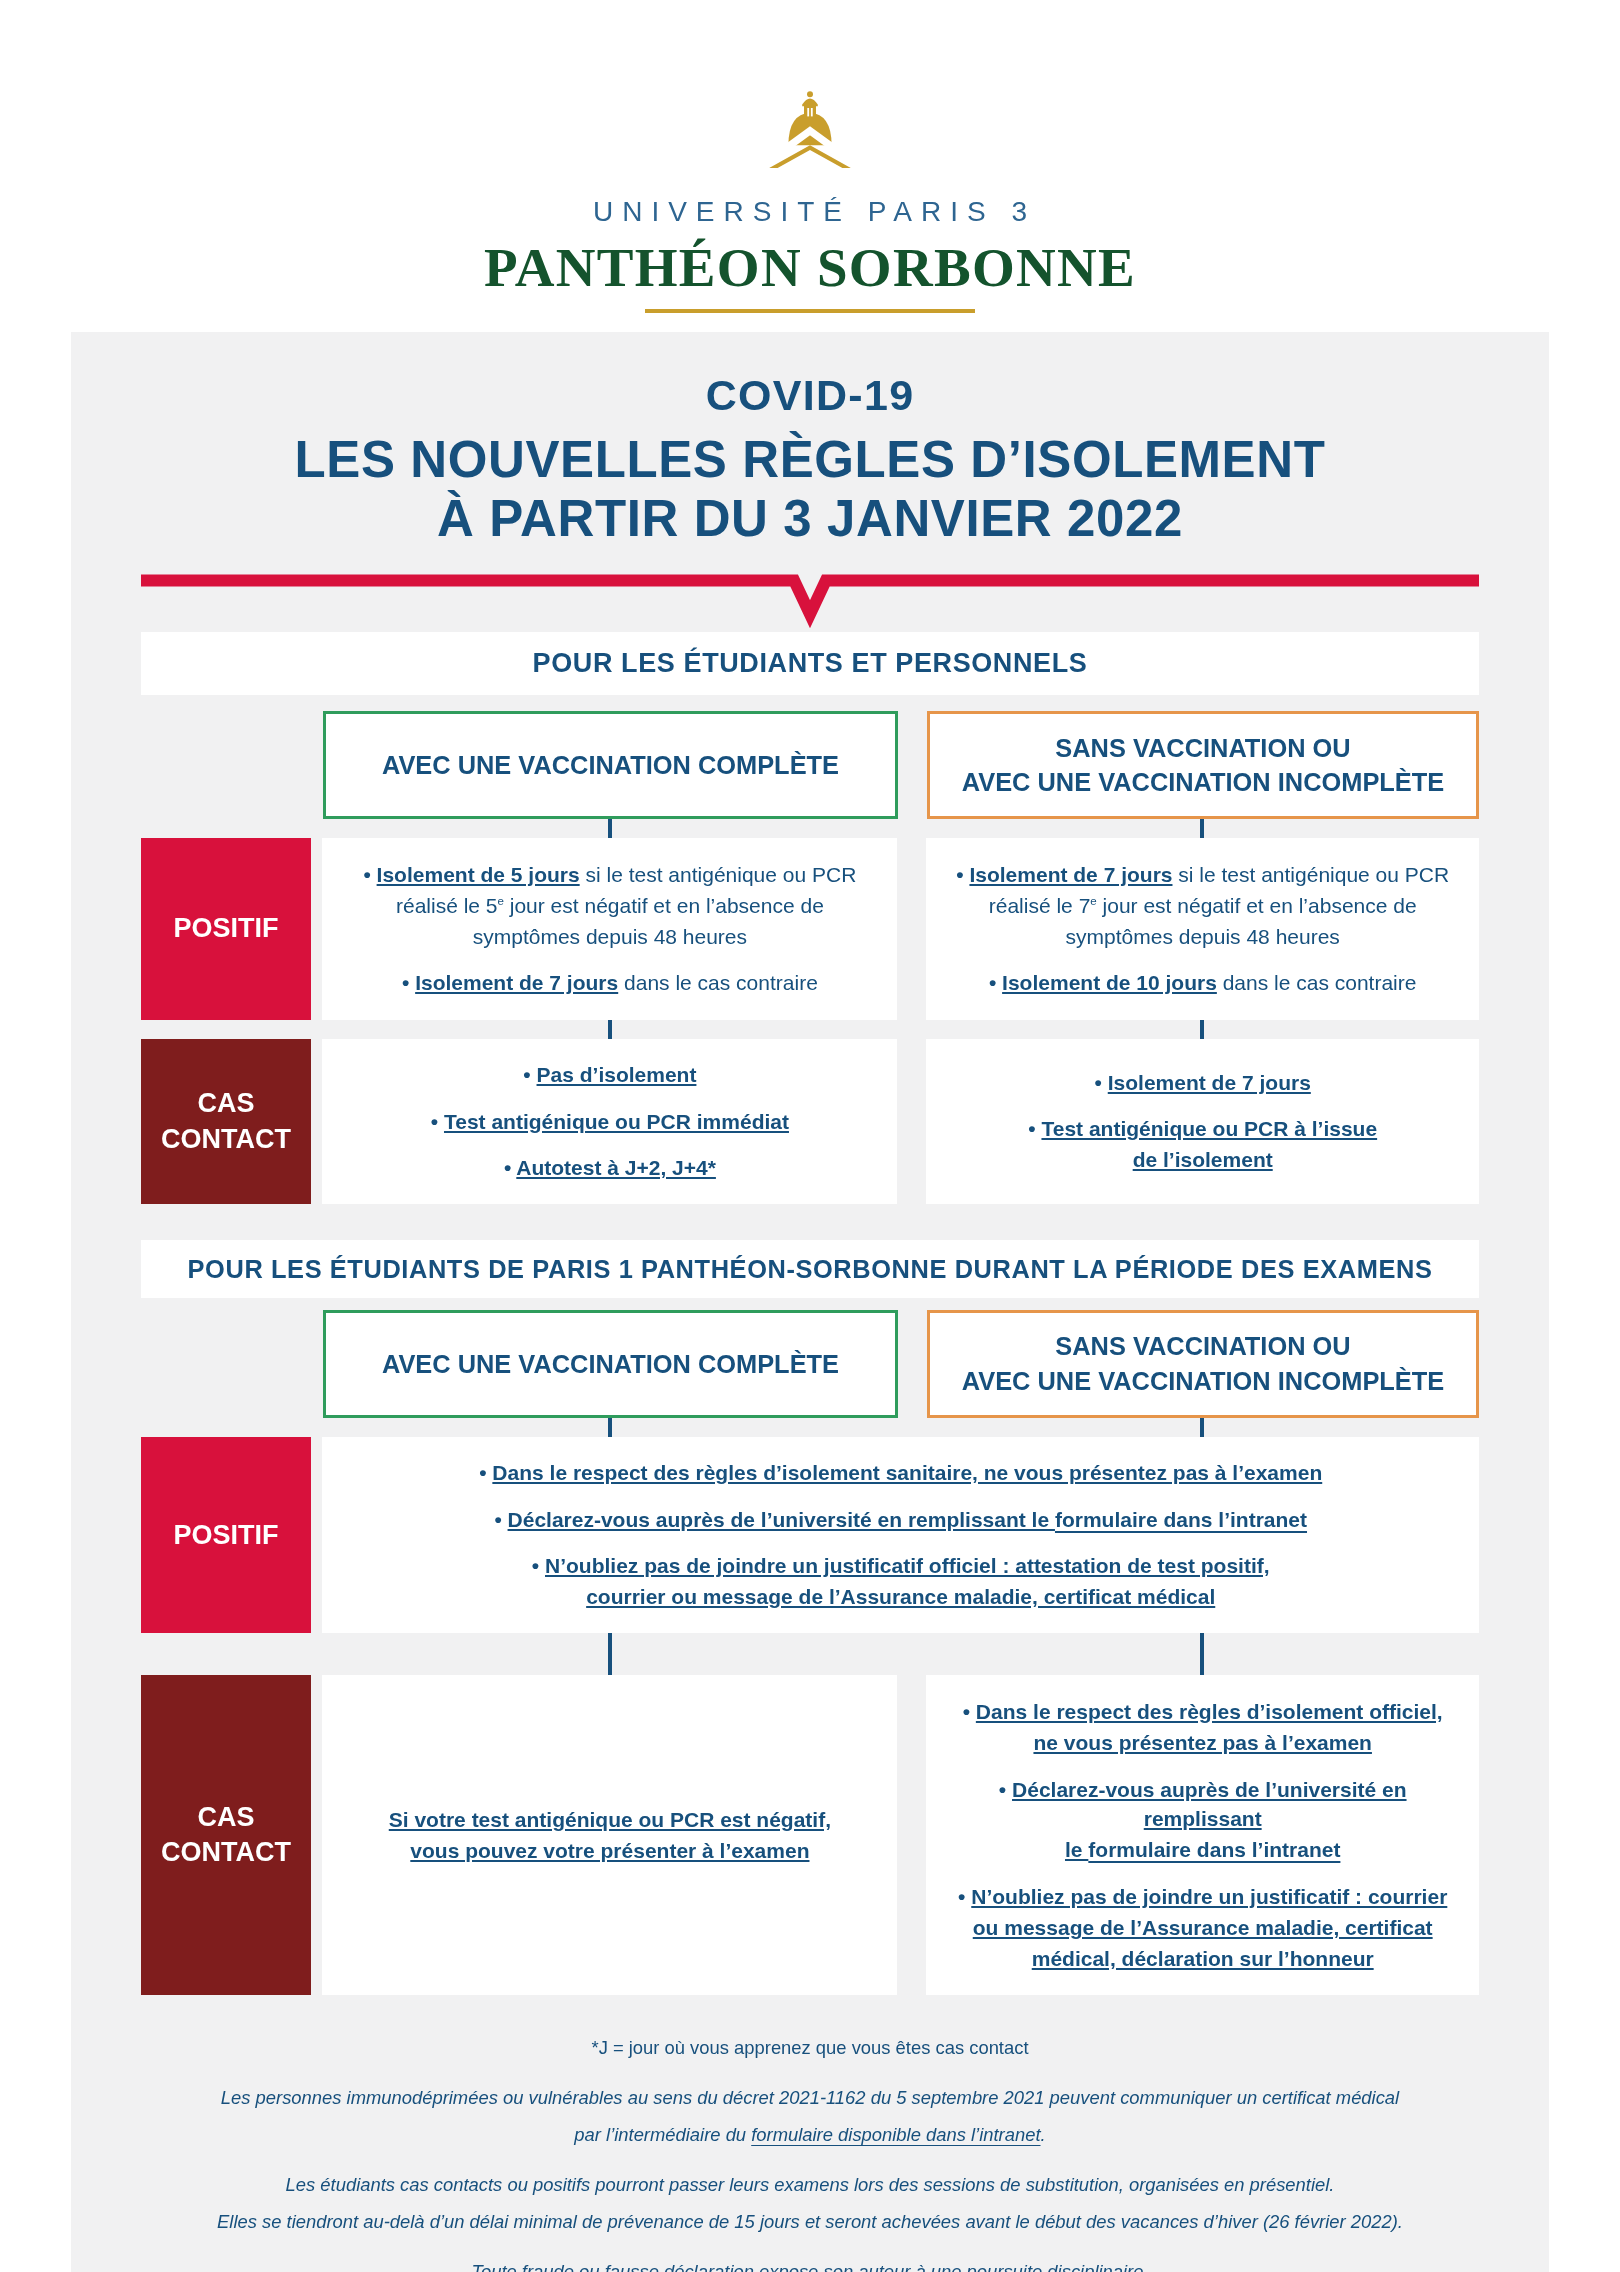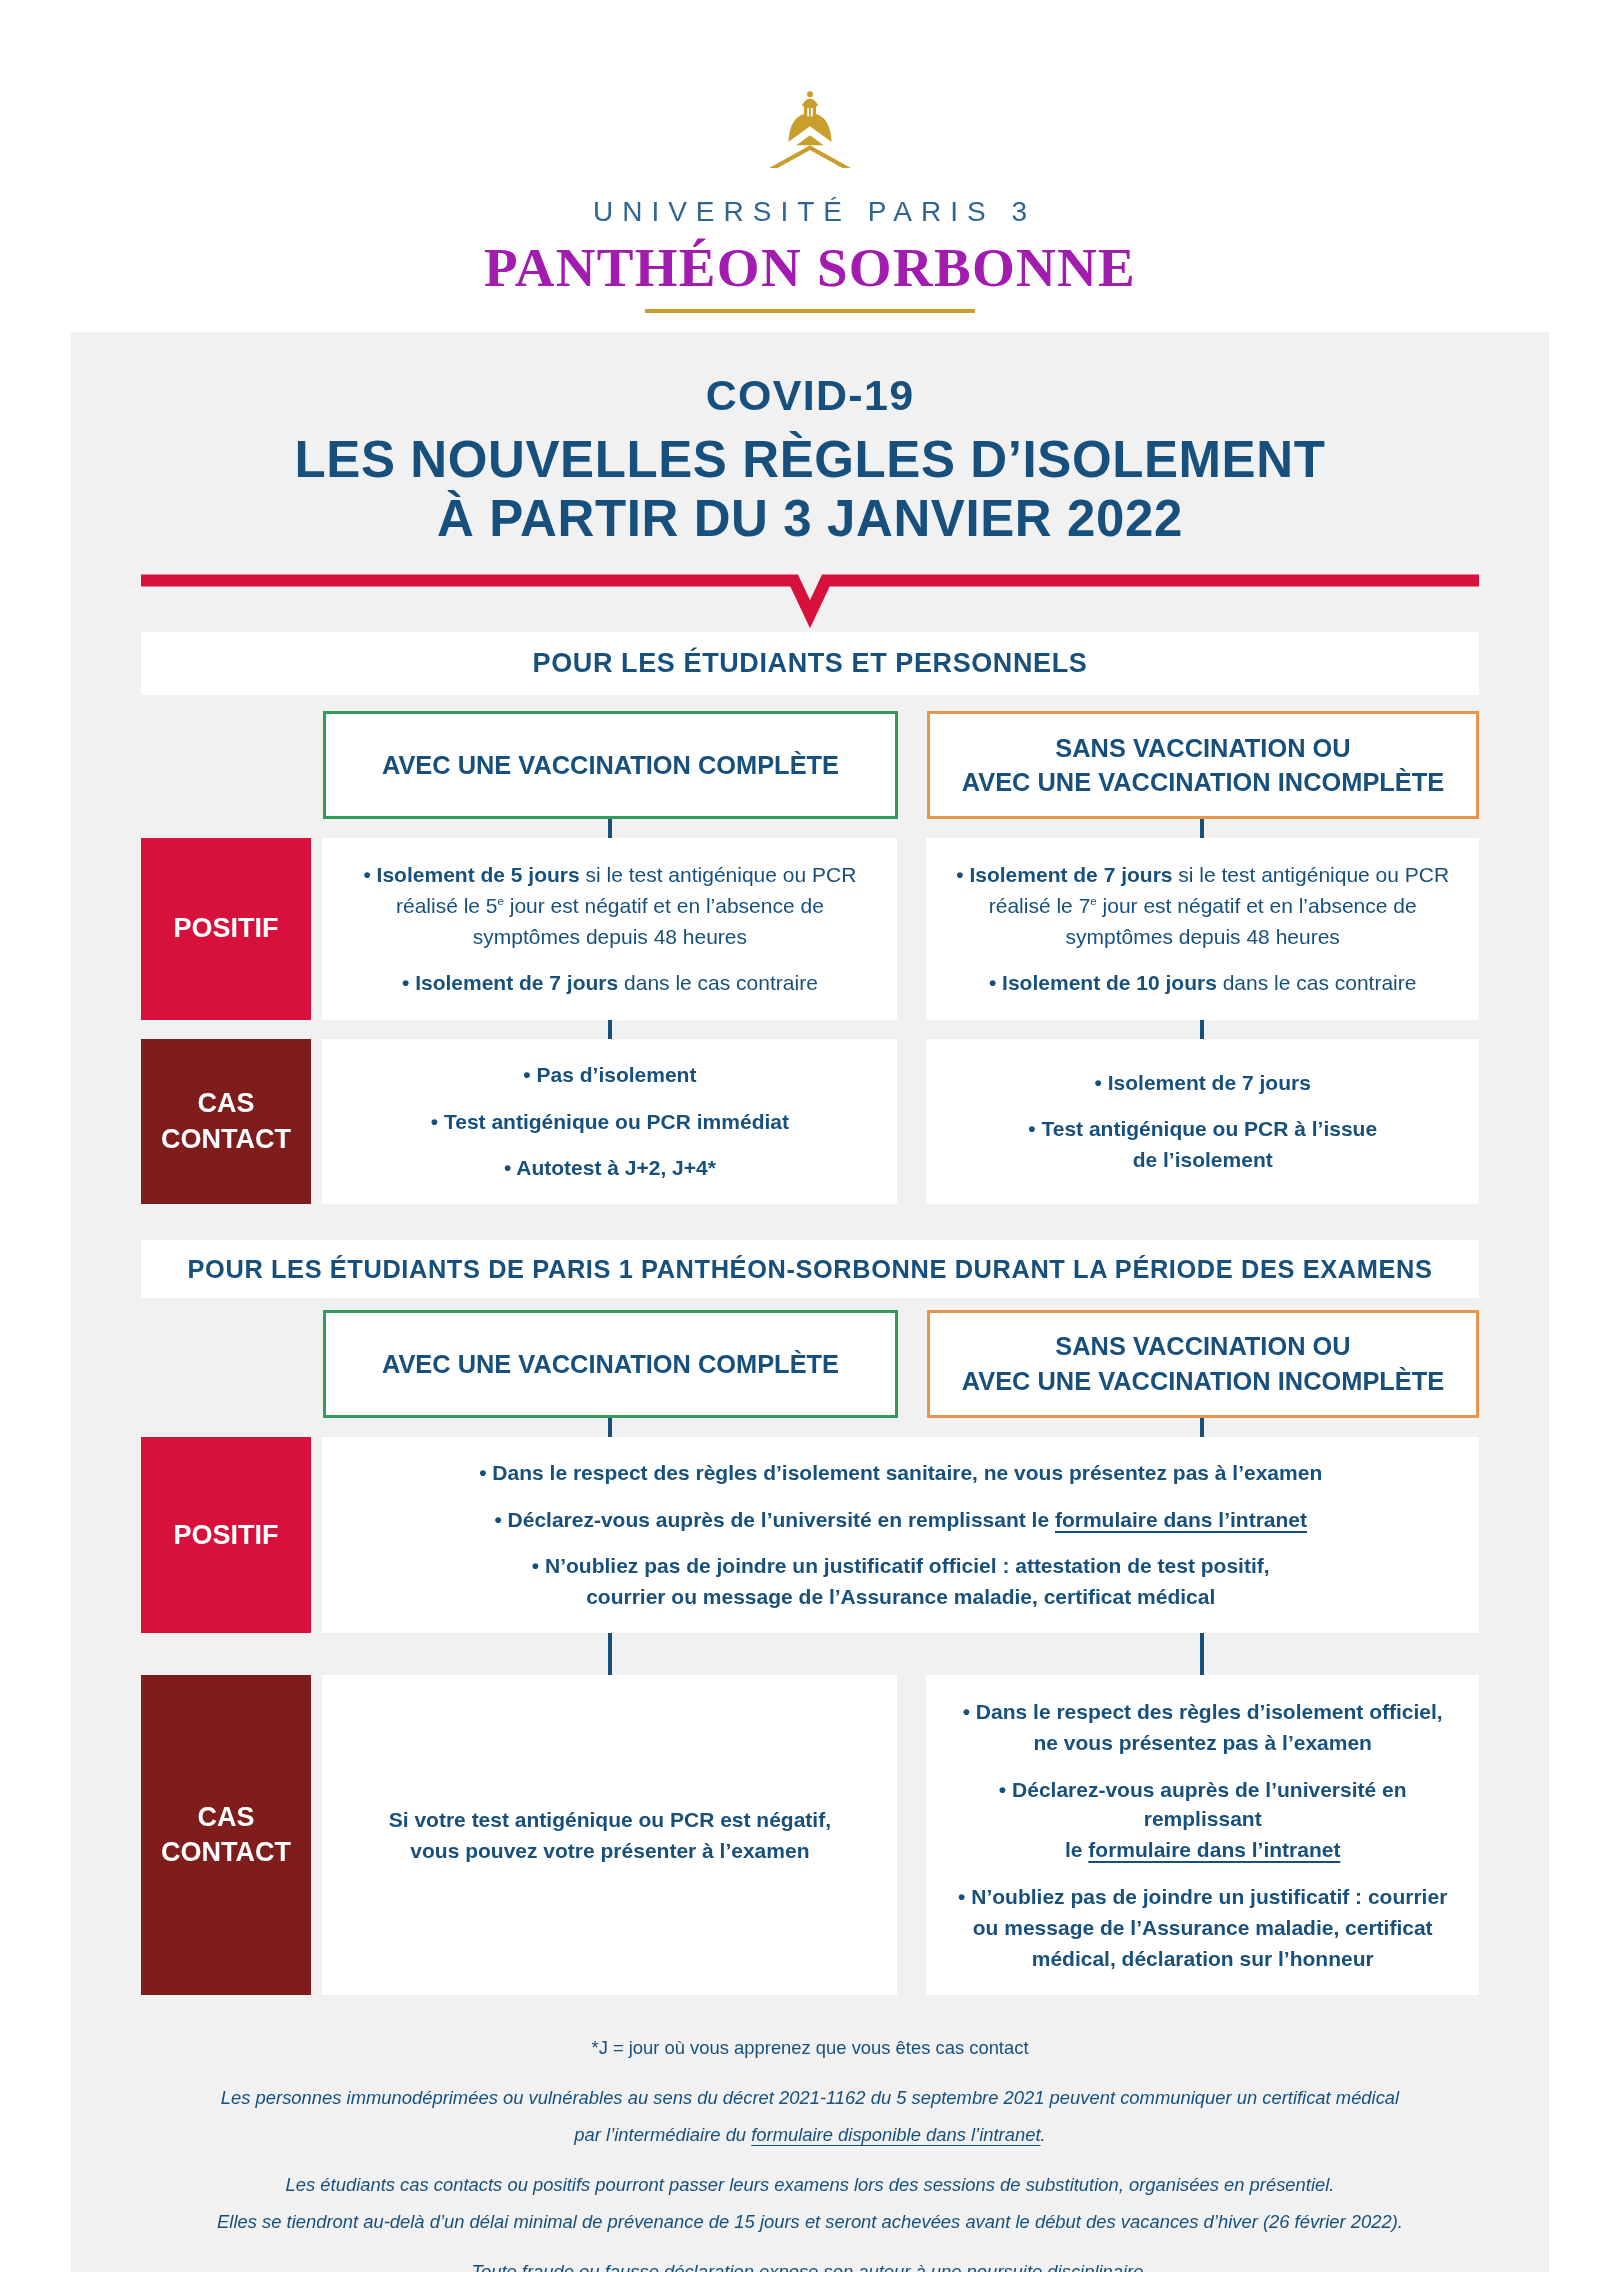--- a/index.html
+++ b/index.html
@@ -6,21 +6,21 @@
   .page {
     position:relative; width:1620px; height:2273px; background:#ffffff;
     font-family:"Liberation Sans","DejaVu Sans",sans-serif; color:#17507D;
     overflow:hidden; box-sizing:border-box;
   }
   
   .logo { padding-top:90px; text-align:center; }
   .dome svg { display:block; margin:0 auto; width:84px; height:96px; }
   .logo-univ { margin-top:10.2px; font-size:28px; letter-spacing:9px; text-indent:9px; color:#2E6591; }
   .logo-name { margin-top:7.6px; font-family:"Liberation Serif","DejaVu Serif",serif;
-               font-weight:700; font-size:55px; letter-spacing:1.3px; color:#a21caf; }
+               font-weight:700; font-size:55px; letter-spacing:1.3px; color:#14532d; }
   .logo-rule { width:330px; height:4.4px; background:#C99E2C; margin:10.2px auto 0; }
   
   .panel { margin:19px 71px 0; background:#F1F1F2; padding:39px 70px 30.5px; box-sizing:border-box; }
   .kicker { text-align:center; font-weight:700; font-size:43px; letter-spacing:1.3px; line-height:1.15; }
   .title  { margin:9px 0 0; text-align:center; font-weight:700; font-size:51px; line-height:1.17; letter-spacing:0.6px; }
   .divider { display:block; width:100%; height:61px; margin-top:21.6px; }
   
   .banner { background:#ffffff; min-height:63px; display:flex; align-items:center; justify-content:center;
             text-align:center; font-weight:700; font-size:27px; letter-spacing:0.6px; }
   .banner.b2 { margin-top:36px; min-height:58px; font-size:25.4px; }
@@ -44,21 +44,21 @@
   .row-label { width:170px; flex:none; margin-right:11.4px; display:flex; flex-direction:column;
                align-items:center; justify-content:center; color:#ffffff; font-weight:700;
                font-size:27px; line-height:1.3; text-align:center; }
   .row-label.red { background:#D8113C; } .row-label.orange { background:#7f1d1d; }
   .cell { background:#ffffff; flex:1; display:flex; flex-direction:column; justify-content:center;
           text-align:center; padding:21.6px 19px; box-sizing:border-box; font-size:21px; line-height:1.42; }
   .cell.left { width:575px; flex:none; margin-right:29px; }
   .line + .line { margin-top:16.5px; }
   .line.cont { margin-top:1.3px; }
   .dot { font-weight:700; }
-  .sg-b { font-weight:700; } .sg-r { font-weight:400; }
+  .sg-b { font-weight:700;text-decoration:underline; } .sg-r { font-weight:400; }
   .sg-link { font-weight:700; text-decoration:underline; text-underline-offset:4.4px; text-decoration-thickness:1.9px; cursor:pointer; }
   .sg-ilink { text-decoration:underline; text-underline-offset:3.8px; text-decoration-thickness:1.3px; cursor:pointer; }
   sup.sg-sup { font-size:55%; line-height:0; }
   
   .footnotes { margin-top:39px; text-align:center; }
   .footnote { font-size:18.4px; line-height:1.5; }
   .footnote + .footnote { margin-top:21.6px; }
   .footnote.italic { font-style:italic; }
   .footnote .line.cont { margin-top:10.2px; }
 </style>

